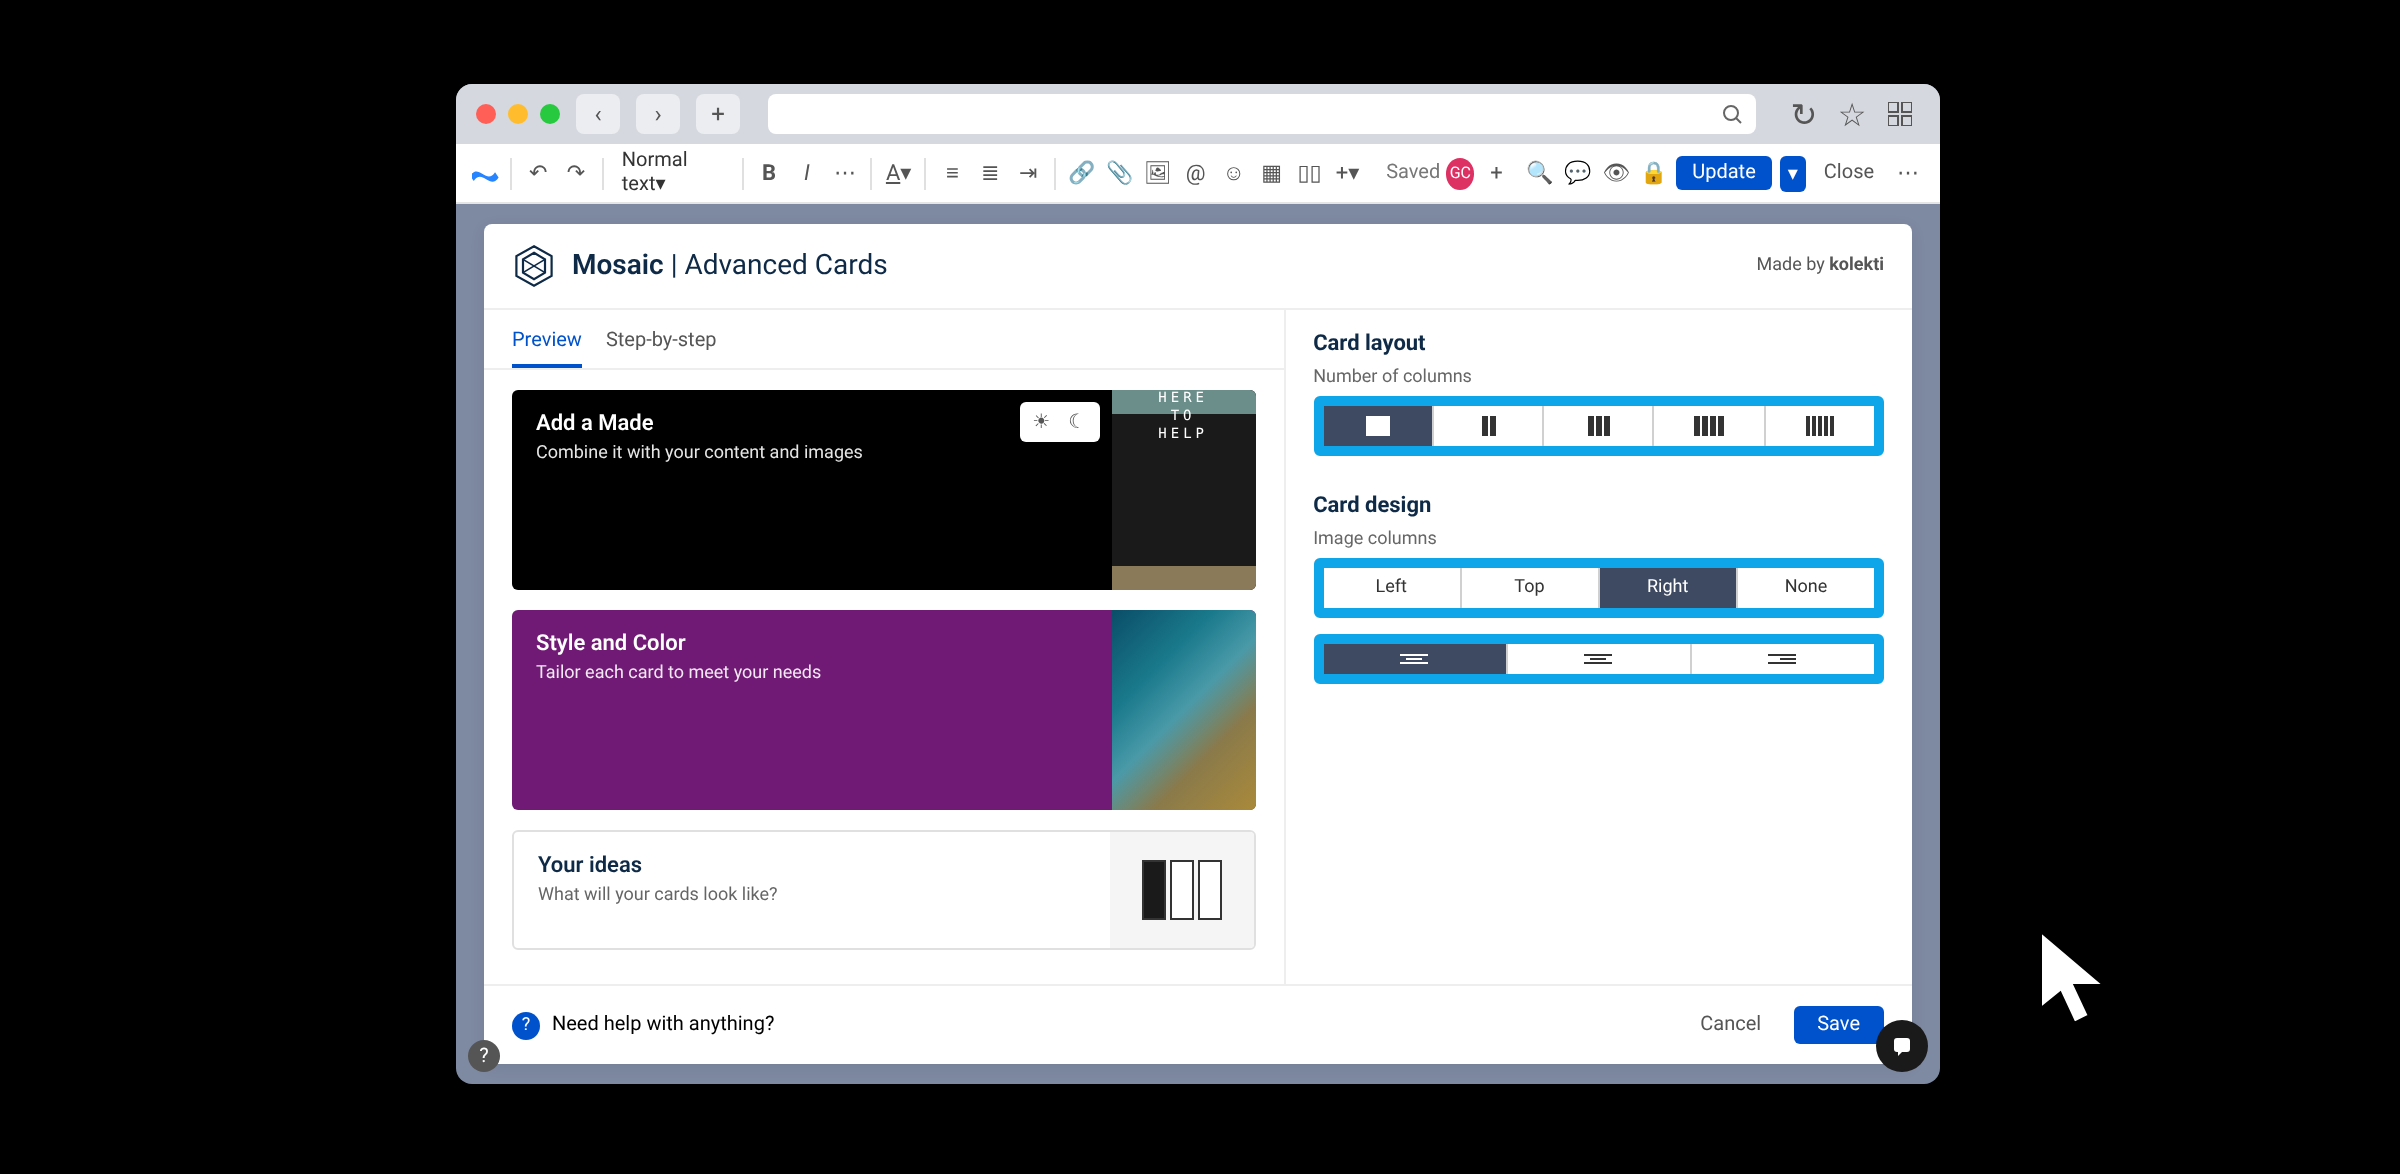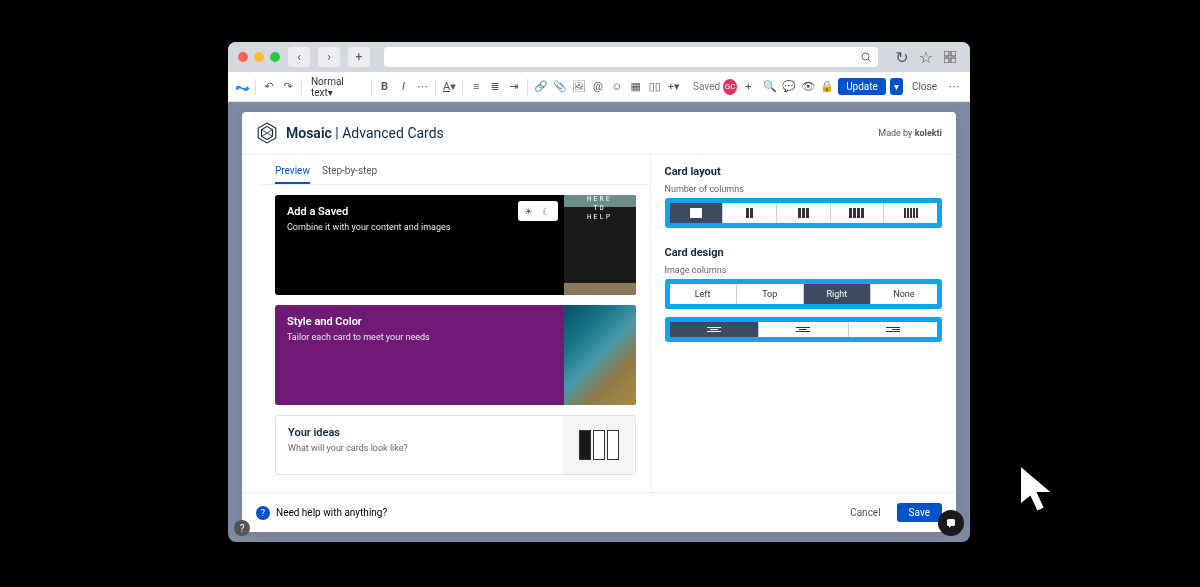--- a/index.html
+++ b/index.html
@@ -29,21 +29,21 @@
 
 .panel-wrap { padding: 10px 14px; height: calc(100% - 60px); }
 .panel { background: #fff; border-radius: 4px; height: 100%; display: flex; flex-direction: column; box-shadow: 0 2px 8px rgba(0,0,0,.08); }
 .panel-header { display: flex; align-items: center; padding: 10px 14px; border-bottom: 1px solid #eee; }
 .mosaic-icon { width: 22px; height: 22px; margin-right: 8px; }
 .panel-title { font-size: 14px; color: #0e2a47; font-weight: 600; }
 .panel-title .light { font-weight: 400; }
 .panel-header-right { margin-left: auto; font-size: 9px; color: #555; }
 .panel-header-right b { font-weight: 700; }
 
-.body { flex: 1; display: flex; min-height: 0; padding-left: 19px; }
+.body { flex: 1; display: flex; min-height: 0; }
 .left { flex: 1.4; display: flex; flex-direction: column; border-right: 1px solid #eee; }
 .right { flex: 1; display: flex; flex-direction: column; padding: 0 14px; }
 
 .tabs { display: flex; gap: 12px; padding: 4px 14px 0; border-bottom: 1px solid #eee; font-size: 10px; }
 .tab { padding: 6px 0; color: #555; border-bottom: 2px solid transparent; }
 .tab.active { color: #0052cc; border-bottom-color: #0052cc; }
 
 .preview-area { padding: 10px 14px; overflow: hidden; flex: 1; }
 .card { border-radius: 3px; margin-bottom: 10px; display: flex; overflow: hidden; position: relative; min-height: 100px; }
 .card-body { flex: 1; padding: 10px 12px; }
@@ -185,21 +185,21 @@
 
       <div class="body">
         <div class="left">
           <div class="tabs">
             <div class="tab active">Preview</div>
             <div class="tab">Step-by-step</div>
           </div>
           <div class="preview-area">
             <div class="card card1">
               <div class="card-body">
-                <div class="card-title">Add a Saved</div>
+                <div class="card-title">Add a Made</div>
                 <div class="card-sub">Combine it with your content and images</div>
               </div>
               <div class="theme-toggle">
                 <span>☀</span>
                 <span>☾</span>
               </div>
               <div class="card-img">
                 <div class="here-help" style="white-space:pre">HERE
 TO
 HELP</div>

